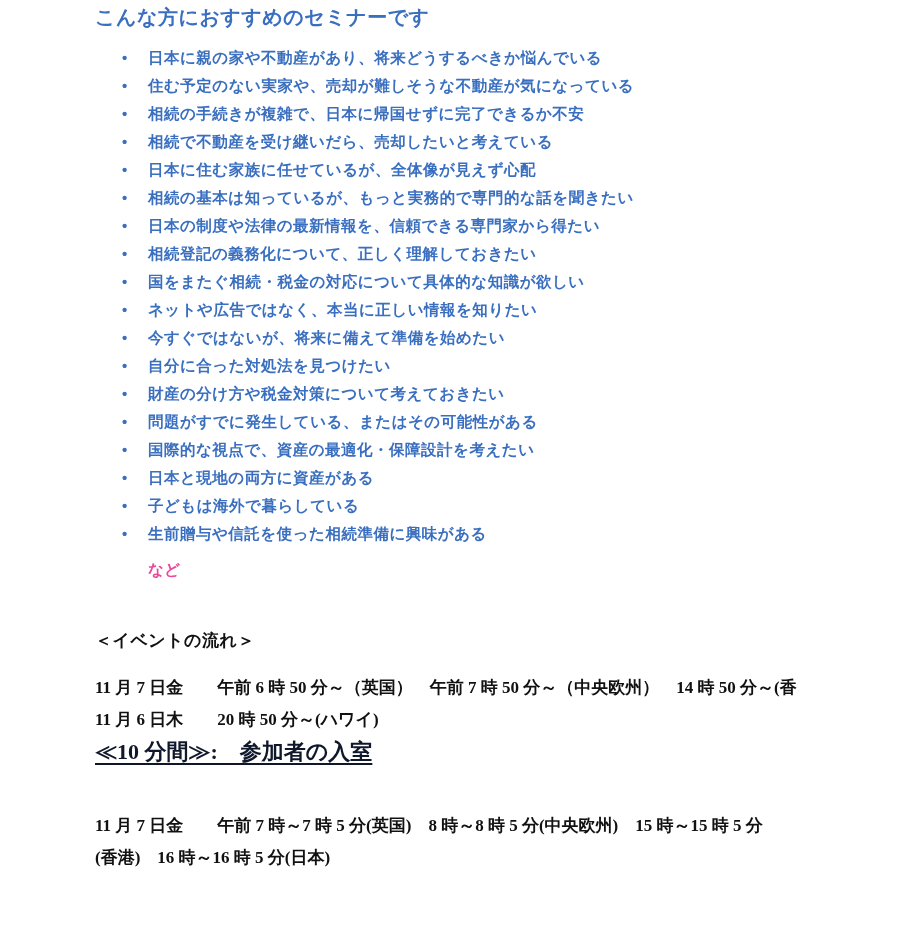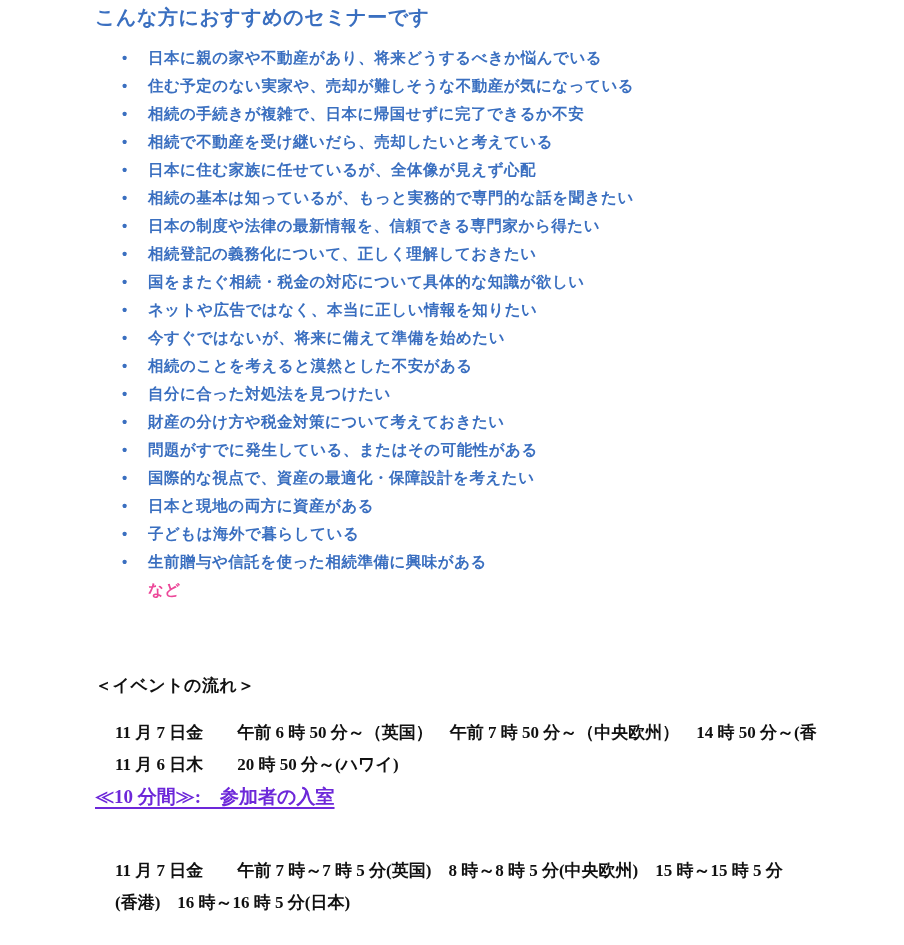--- a/index.html
+++ b/index.html
@@ -22,21 +22,21 @@
   .rec-title {
     font-family: "Liberation Sans", "DejaVu Sans", sans-serif;
     font-weight: 700;
     font-size: 20px;
     line-height: 22px;
     color: #3a6fc0;
     letter-spacing: 0.5px;
   }
   ul.rec-list {
     list-style: none;
-    margin: 16px 0 0 0;
+    margin: 16px 0 8px 0;
     padding: 0 0 0 53px;
   }
   ul.rec-list li {
     position: relative;
     font-family: "Liberation Sans", "DejaVu Sans", sans-serif;
     font-weight: 700;
     font-size: 15.5px;
     line-height: 28px;
     color: #3a6fc0;
     letter-spacing: 0.5px;
@@ -54,49 +54,48 @@
     font-family: "Liberation Sans", "DejaVu Sans", sans-serif;
     font-weight: 700;
     font-size: 15.5px;
     line-height: 28px;
     color: #ec4899;
     padding-left: 53px;
     letter-spacing: 0.5px;
   }
   
   .flow-heading {
-    margin-top: 71px;
+    margin-top: 46px;
     font-family: "Liberation Serif", "DejaVu Serif", serif;
     font-weight: 700;
     font-size: 17px;
     line-height: 22px;
     color: #111111;
     letter-spacing: 0.5px;
   }
   .sched-block-1 {
     margin-top: 20px;
   }
   .sched-block-2 {
     margin-top: 42px;
   }
   .sched-line {
     font-family: "Liberation Serif", "DejaVu Serif", serif;
     font-weight: 700;
     font-size: 17px;
     line-height: 32px;
     color: #111111;
     white-space: nowrap;
-    margin-left: 20px;
   }
   .entry-note {
     font-family: "Liberation Serif", "DejaVu Serif", serif;
     font-weight: 700;
-    font-size: 19px;
+    font-size: 22px;
     line-height: 32px;
-    color: #6d28d9;
+    color: #0f172a;
     text-decoration: underline;
     text-decoration-thickness: 1.5px;
     text-underline-offset: 4px;
     white-space: nowrap;
   }
 </style>
 </head>
 <body>
 
 <div class="doc">
@@ -108,21 +107,20 @@
       <li>住む予定のない実家や、売却が難しそうな不動産が気になっている</li>
       <li>相続の手続きが複雑で、日本に帰国せずに完了できるか不安</li>
       <li>相続で不動産を受け継いだら、売却したいと考えている</li>
       <li>日本に住む家族に任せているが、全体像が見えず心配</li>
       <li>相続の基本は知っているが、もっと実務的で専門的な話を聞きたい</li>
       <li>日本の制度や法律の最新情報を、信頼できる専門家から得たい</li>
       <li>相続登記の義務化について、正しく理解しておきたい</li>
       <li>国をまたぐ相続・税金の対応について具体的な知識が欲しい</li>
       <li>ネットや広告ではなく、本当に正しい情報を知りたい</li>
       <li>今すぐではないが、将来に備えて準備を始めたい</li>
-      <li>相続のことを考えると漠然とした不安がある</li>
       <li>自分に合った対処法を見つけたい</li>
       <li>財産の分け方や税金対策について考えておきたい</li>
       <li>問題がすでに発生している、またはその可能性がある</li>
       <li>国際的な視点で、資産の最適化・保障設計を考えたい</li>
       <li>日本と現地の両方に資産がある</li>
       <li>子どもは海外で暮らしている</li>
       <li>生前贈与や信託を使った相続準備に興味がある</li>
     </ul>
 
   <div class="rec-trailing">など</div>

